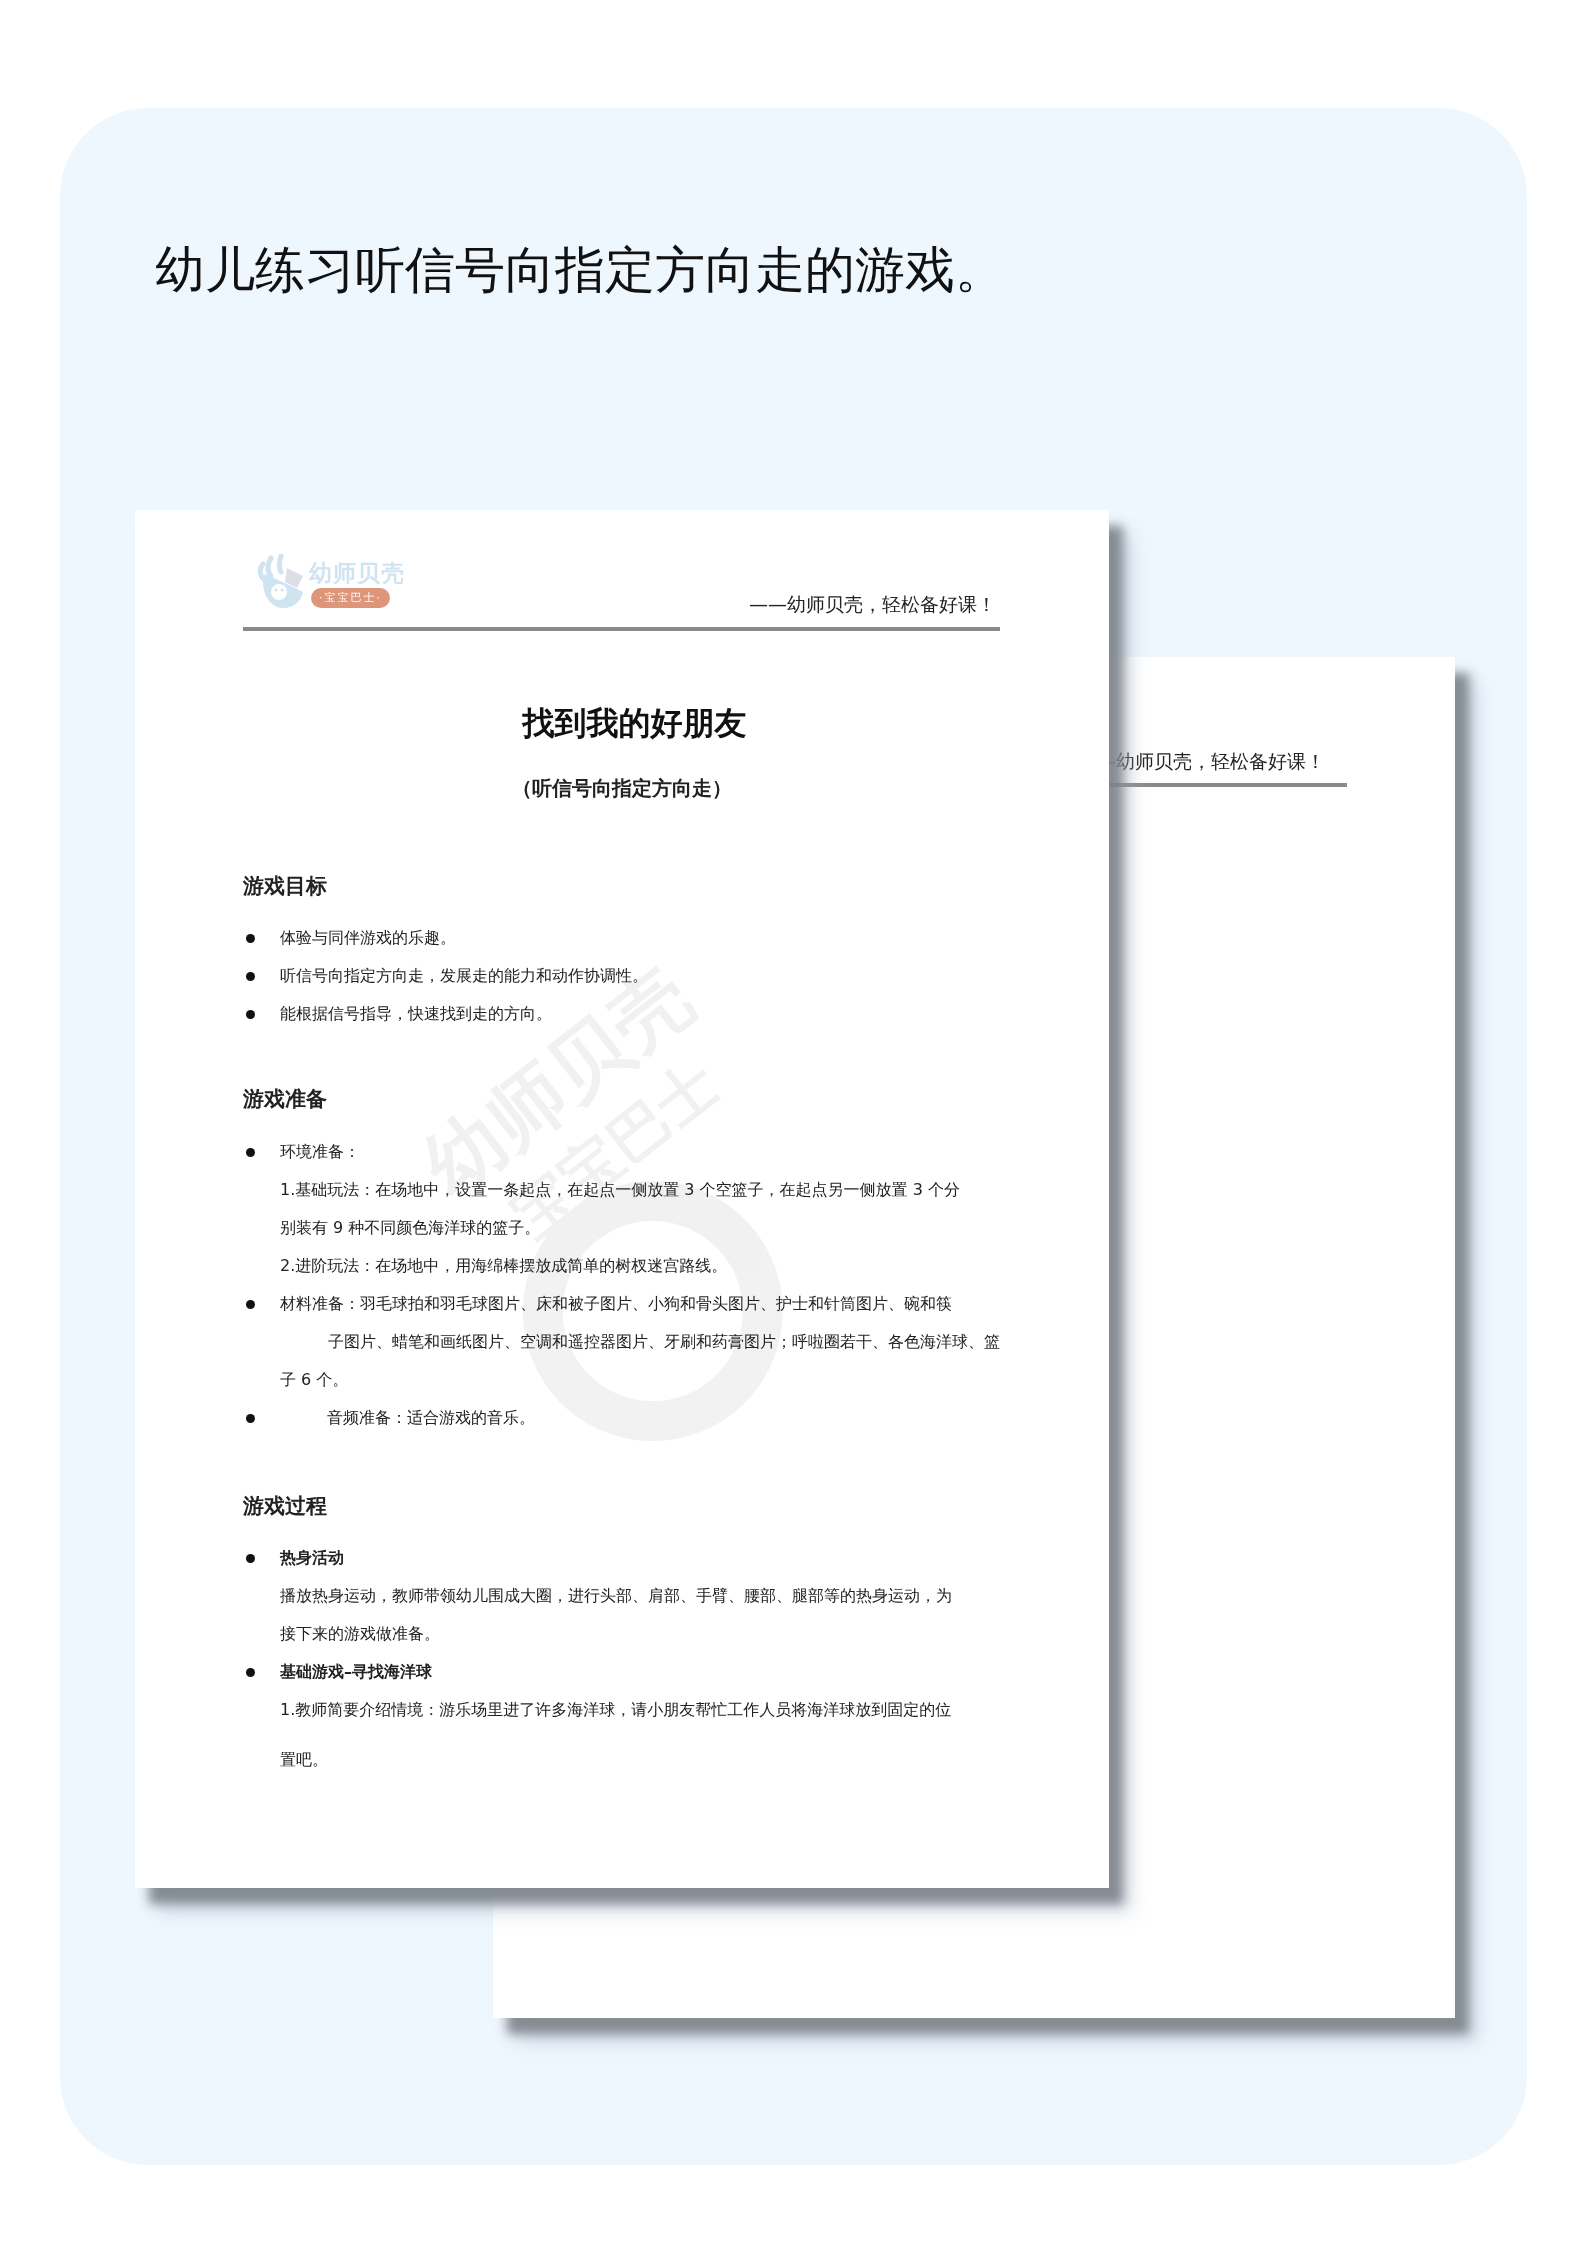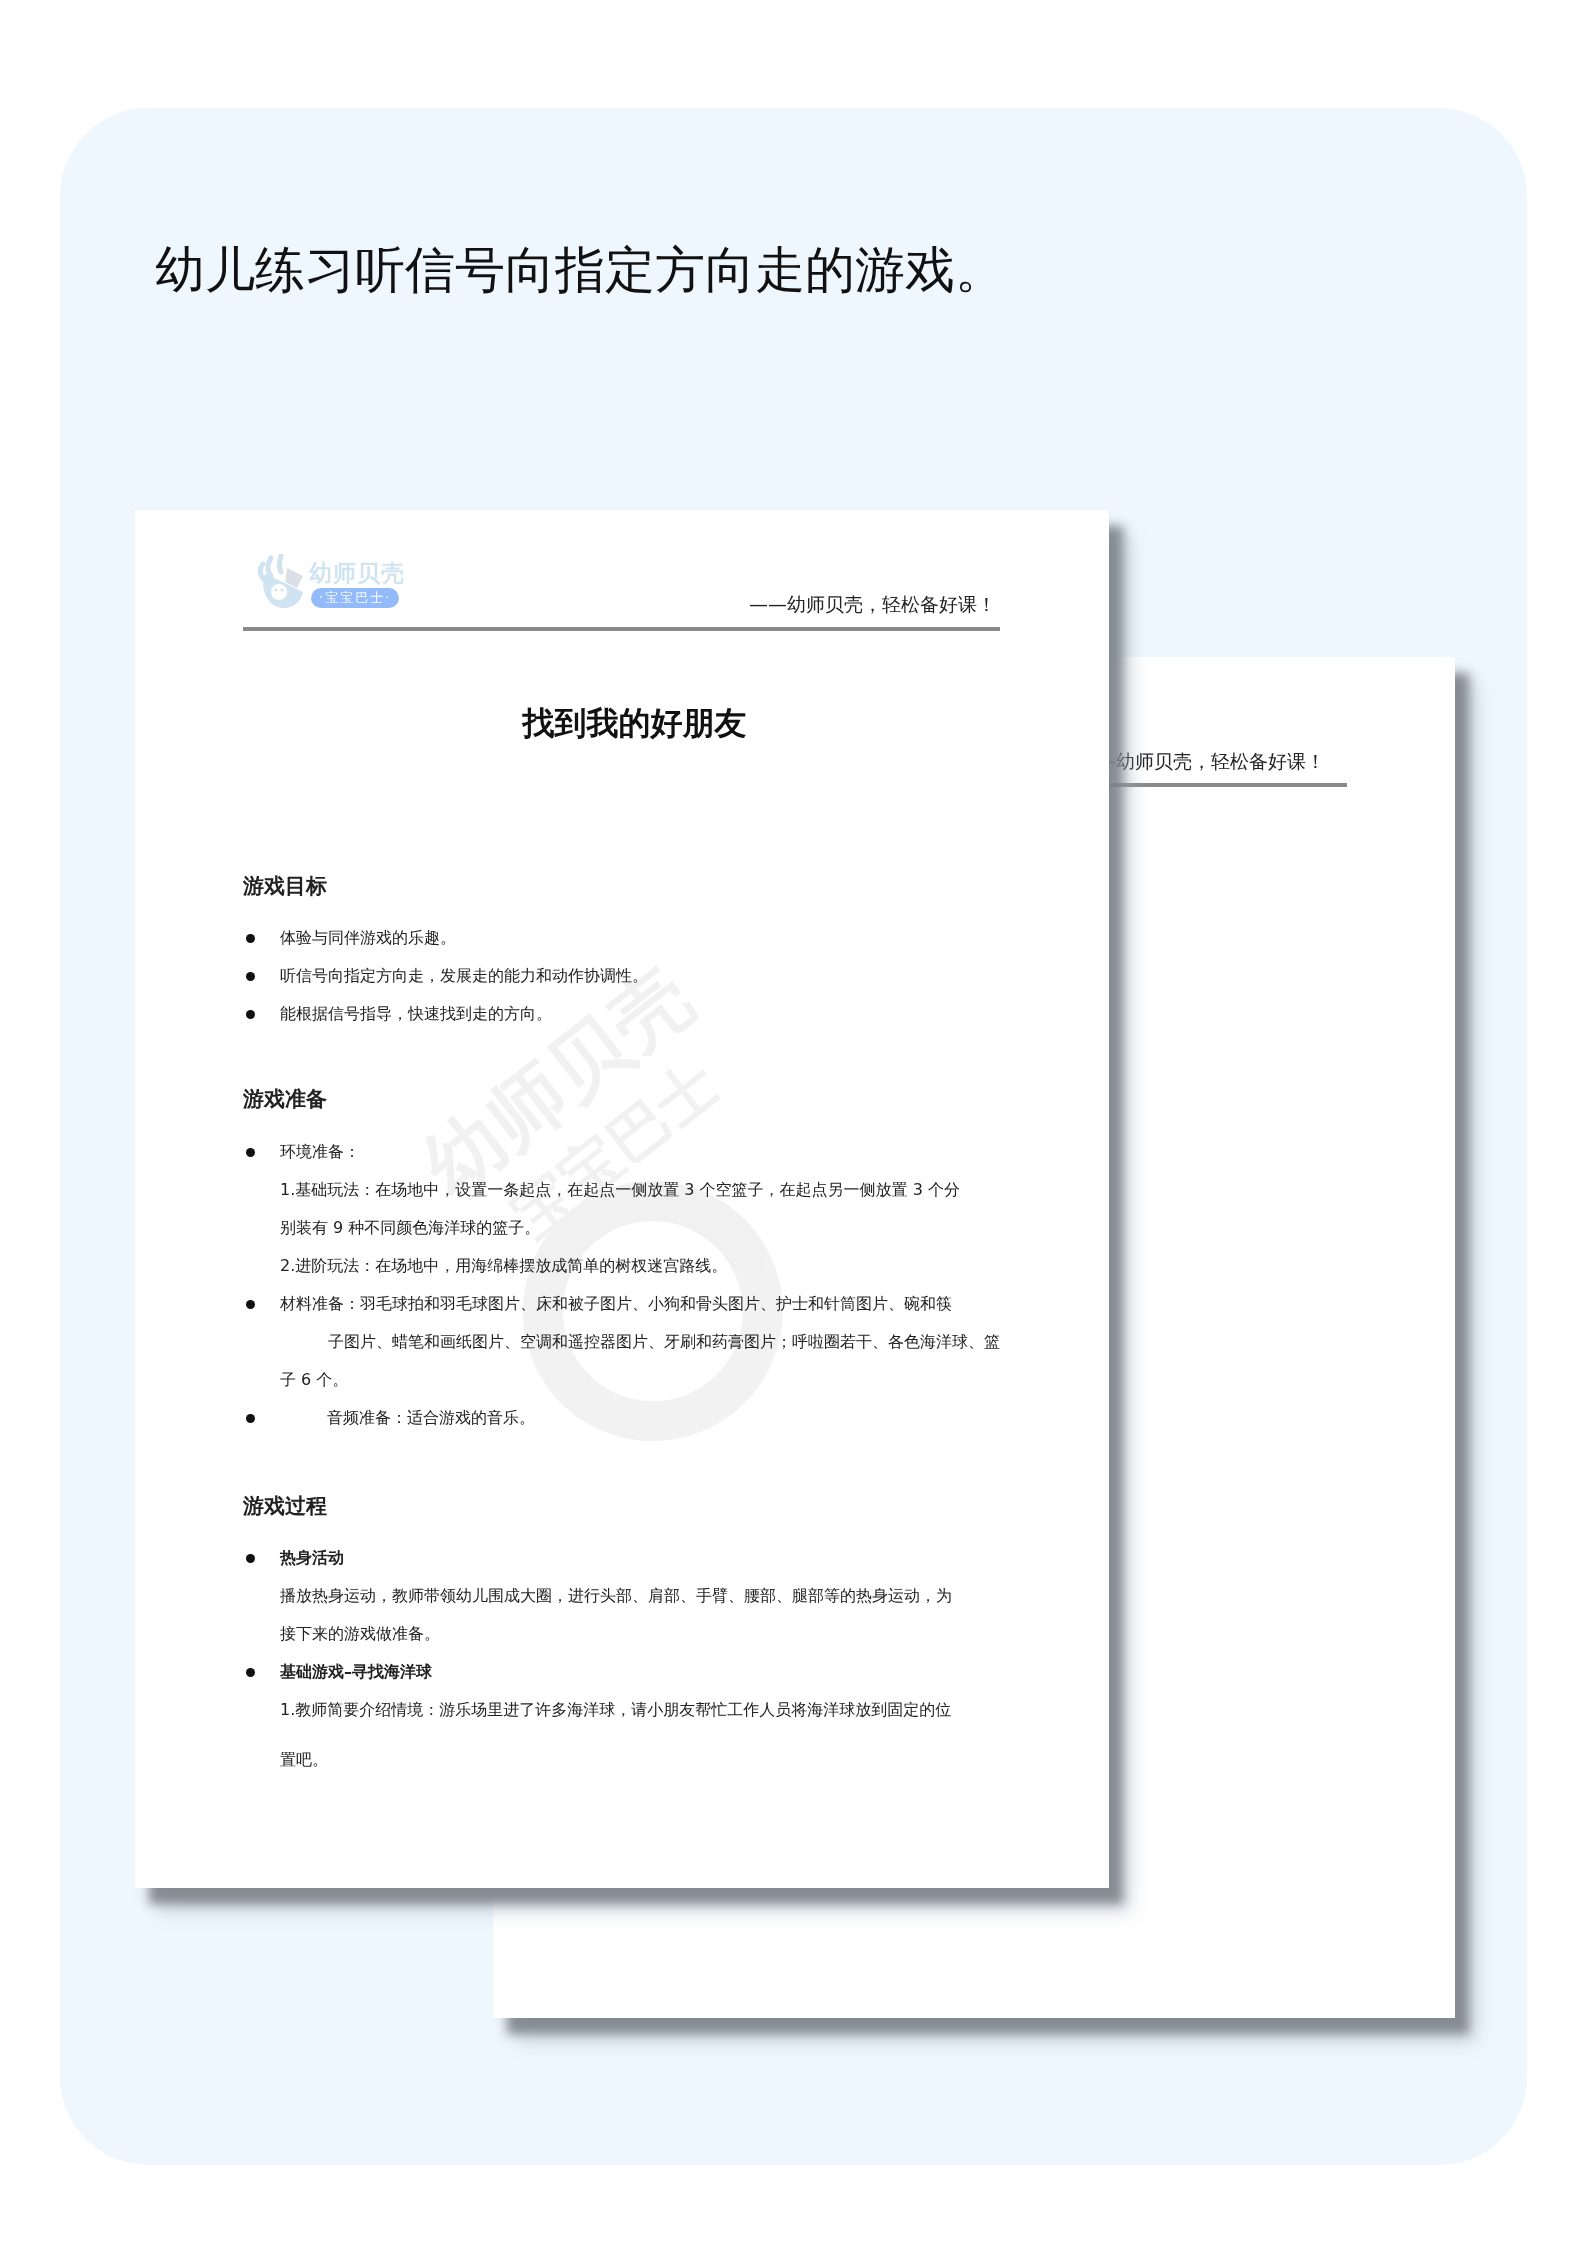--- a/index.html
+++ b/index.html
@@ -103,23 +103,23 @@
       letter-spacing: 1px;
       white-space: nowrap;
     }
     .logo-sub {
       position: absolute;
       left: 54px;
       top: 34px;
       padding: 0 8px;
       height: 20px;
       line-height: 20px;
-      font-size: 13px;
+      font-size: 11px;
       color: #ffffff;
-      background: #3b82f6;
+      background: #c2410c;
       border-radius: 10px;
       white-space: nowrap;
       letter-spacing: 2px;
       text-align: center;
     }
     .front-slogan {
       position: absolute;
       right: 113px;
       top: 82px;
       font-size: 19px;
@@ -253,20 +253,21 @@
       <circle cx="25" cy="36" r="1.5" fill="#a9cde6"></circle>
     </svg>
     <div class="logo-text">幼师贝壳</div>
     <div class="logo-sub">·宝宝巴士·</div>
   </div>
 
   <div class="front-slogan">——幼师贝壳，轻松备好课！</div>
   <div class="front-divider"></div>
 
   <div class="doc-title">找到我的好朋友</div>
+  <div class="doc-subtitle">（听信号向指定方向走）</div>
 
   <div class="sec-head" style="top:362px;">游戏目标</div>
   <div class="bul" style="top:418px;">
     <span class="dot"></span>
     <span class="txt">体验与同伴游戏的乐趣。</span>
   </div>
   <div class="bul" style="top:456px;">
     <span class="dot"></span>
     <span class="txt">听信号向指定方向走，发展走的能力和动作协调性。</span>
   </div>

